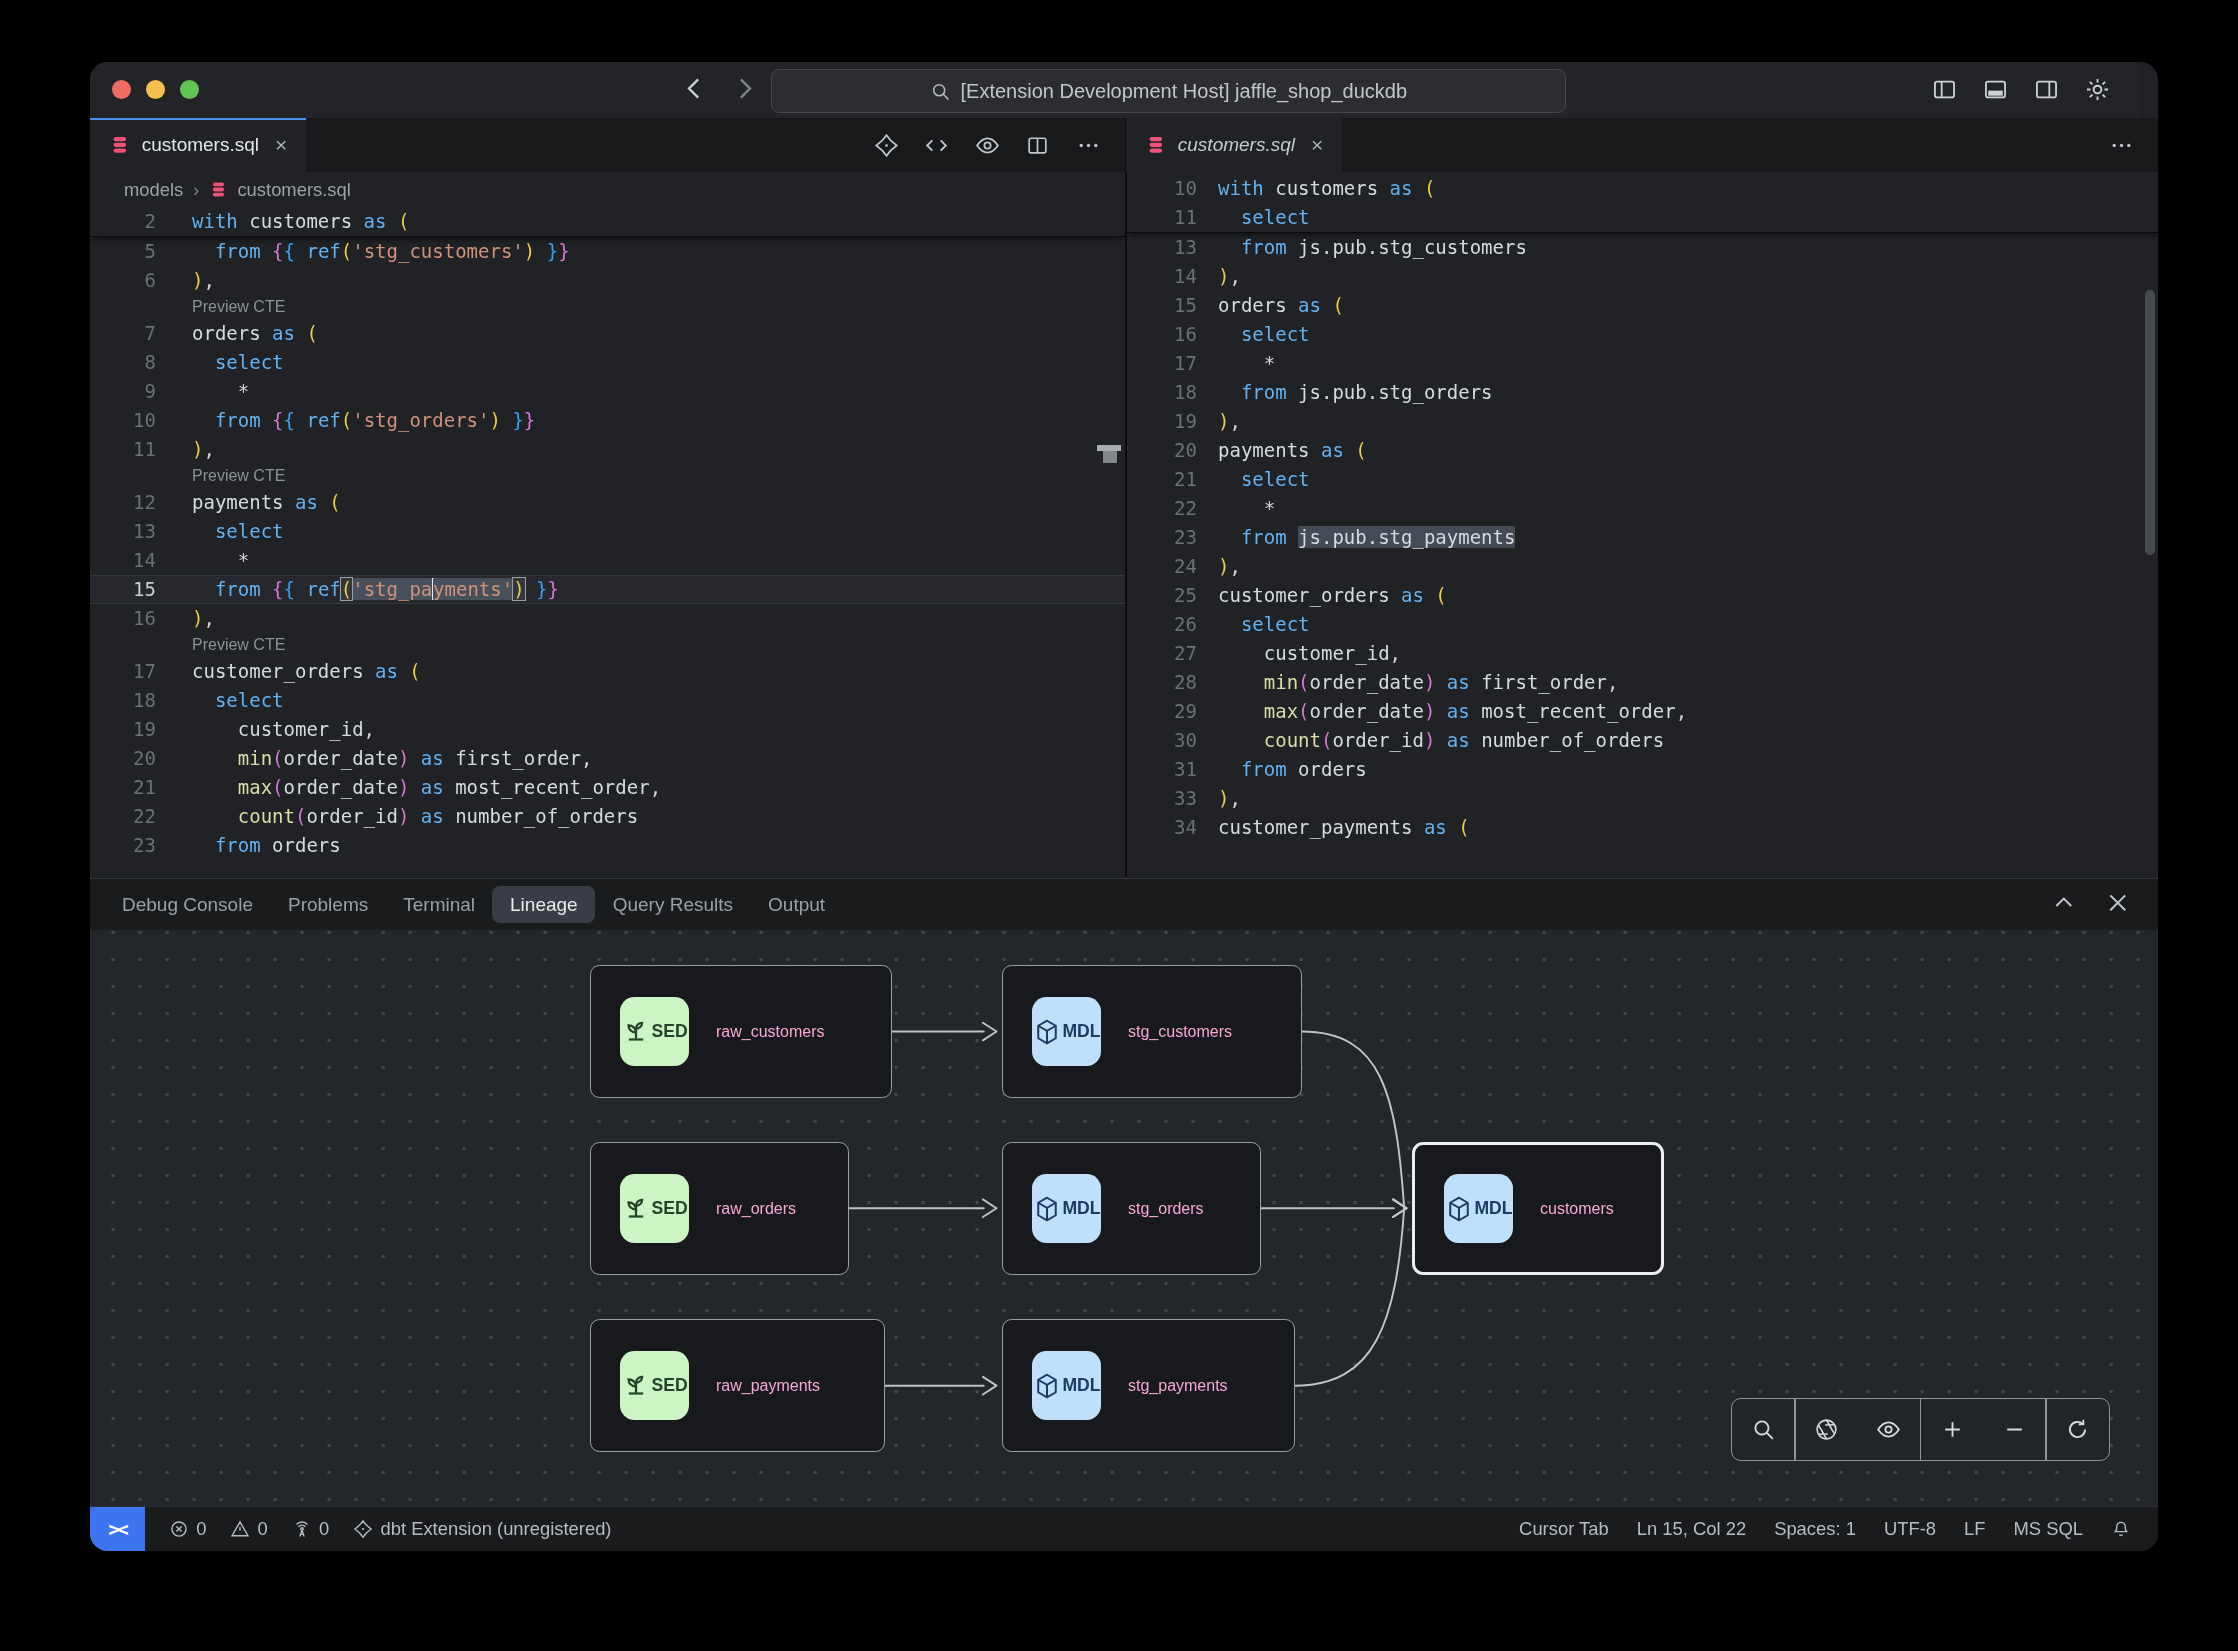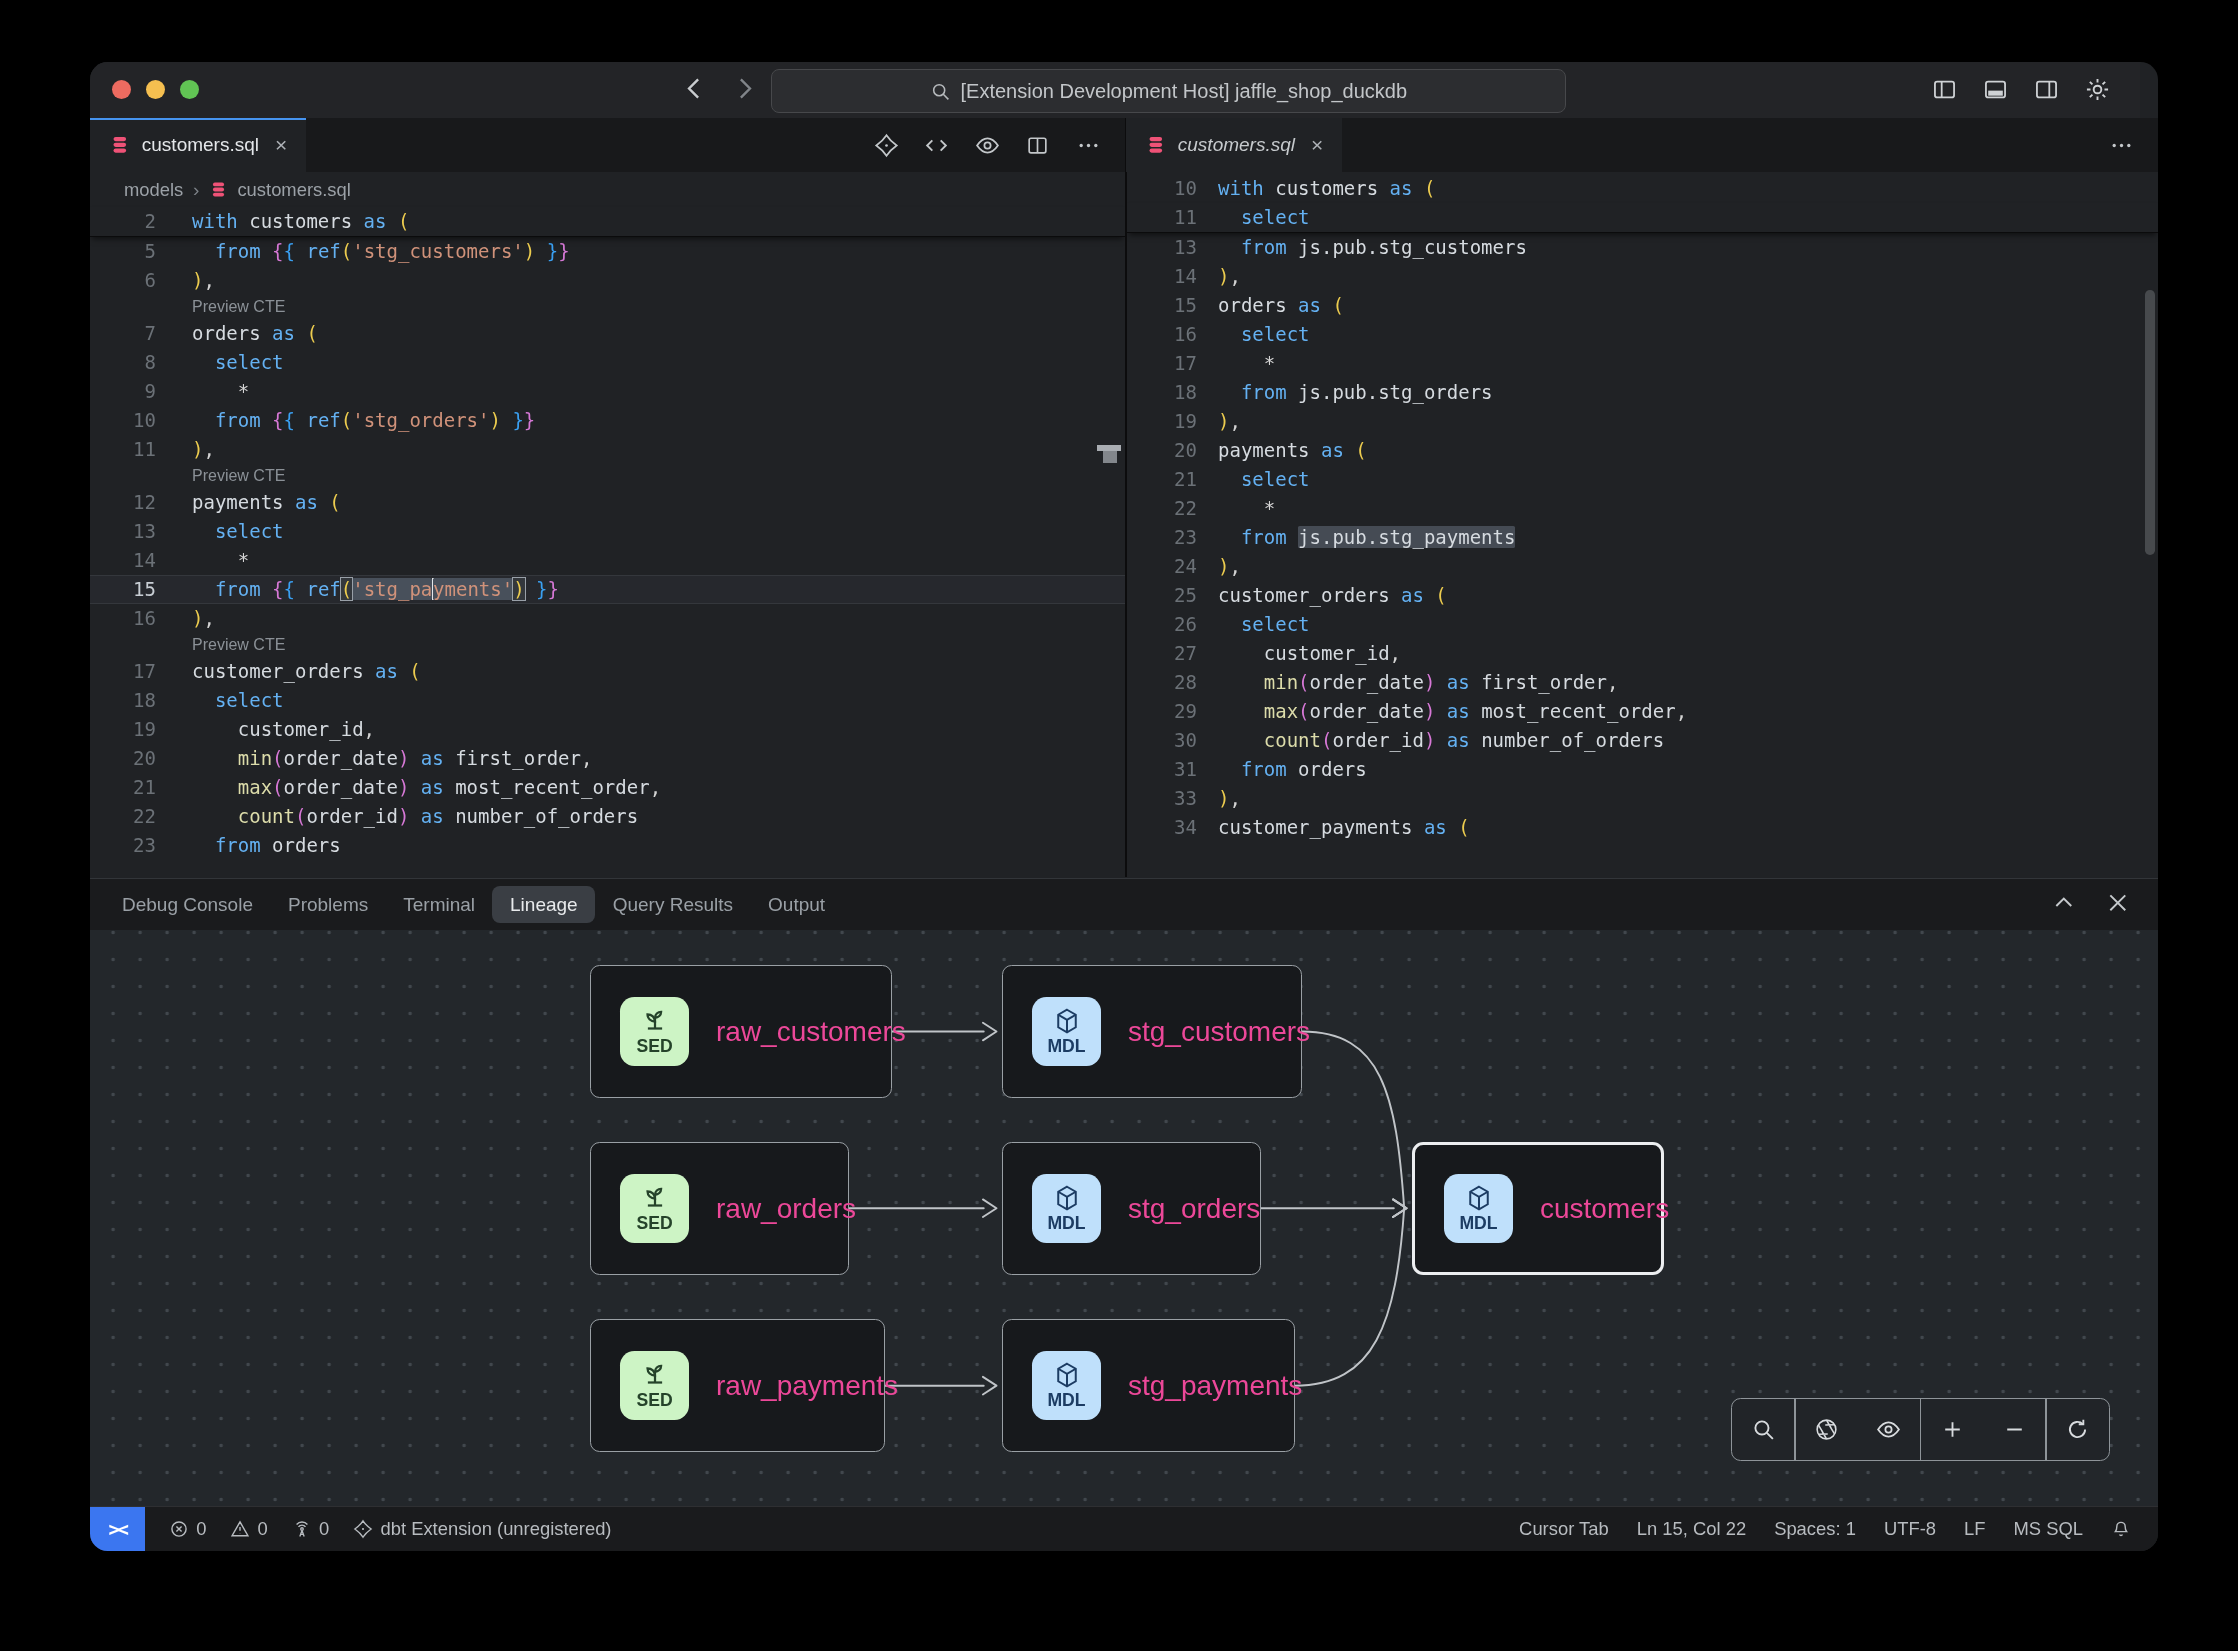--- a/index.html
+++ b/index.html
@@ -71,26 +71,26 @@
   .ptab{padding:7.2px 0;}
   .ptab.active{background:#3a3e44;color:#e8eaec;border-radius:8px;padding:7.2px 17.6px;margin:0 -17.6px;}
   .panelacts{position:absolute;right:27px;top:11.2px;display:flex;gap:29px;color:#c6cacd;}
   .panelacts .ic{width:25.6px;height:25.6px;}
   .canvas{position:absolute;left:0;top:51px;right:0;bottom:0;background:#23272b;
           background-image:radial-gradient(circle,#41474d 1.6px,transparent 2.1px);background-size:27px 27px;background-position:9.6px 16px;}
   .edgesvg{position:absolute;left:0;top:0;pointer-events:none;}
   .node{position:absolute;background:#17191c;border:1.6px solid #9aa0a5;border-radius:9.6px;display:flex;align-items:center;
         gap:27px;padding-left:29px;box-sizing:border-box;}
   .node.selected{border:3.2px solid #eceef0;border-radius:11.2px;}
-  .badge{width:69px;height:69px;border-radius:14.4px;display:flex;flex-direction:column;align-items:center;justify-content:center;flex:none;}
+  .badge{width:69px;height:69px;border-radius:14.4px;display:flex;flex-direction:row;align-items:center;justify-content:center;flex:none;}
   .badge.seed{background:#cdf4c5;color:#25432a;}
   .badge.model{background:#bfe0fb;color:#1c3c63;}
   .badge .ic{width:30px;height:30px;}
   .badge .btxt{font-size:17.6px;font-weight:bold;margin-top:0.8px;font-family:"Liberation Sans",sans-serif;}
-  .nlabel{font-size:28px;color:#ec4899;}
+  .nlabel{font-size:16px;color:#f9a8d4;}
   .lintoolbar{position:absolute;display:flex;background:#212428;border:1.6px solid #8e9499;border-radius:9.6px;overflow:hidden;}
   .ltbtn{width:62px;display:flex;align-items:center;justify-content:center;color:#d8dbde;}
   .ltbtn .ic{width:25px;height:25px;}
   .ltsep{width:1.6px;background:#8e9499;}
   
   .statusbar{position:absolute;left:0;bottom:0;right:0;height:44px;background:#1a1b1d;border-top:0.8px solid #2e2f32;
              display:flex;align-items:center;font-size:18.4px;color:#b8bcc0;}
   .sb-left{display:flex;align-items:center;gap:24px;height:100%;}
   .sb-right{margin-left:auto;display:flex;align-items:center;gap:28px;padding-right:27px;height:100%;}
   .sbitem{display:flex;align-items:center;gap:7.2px;height:100%;}

